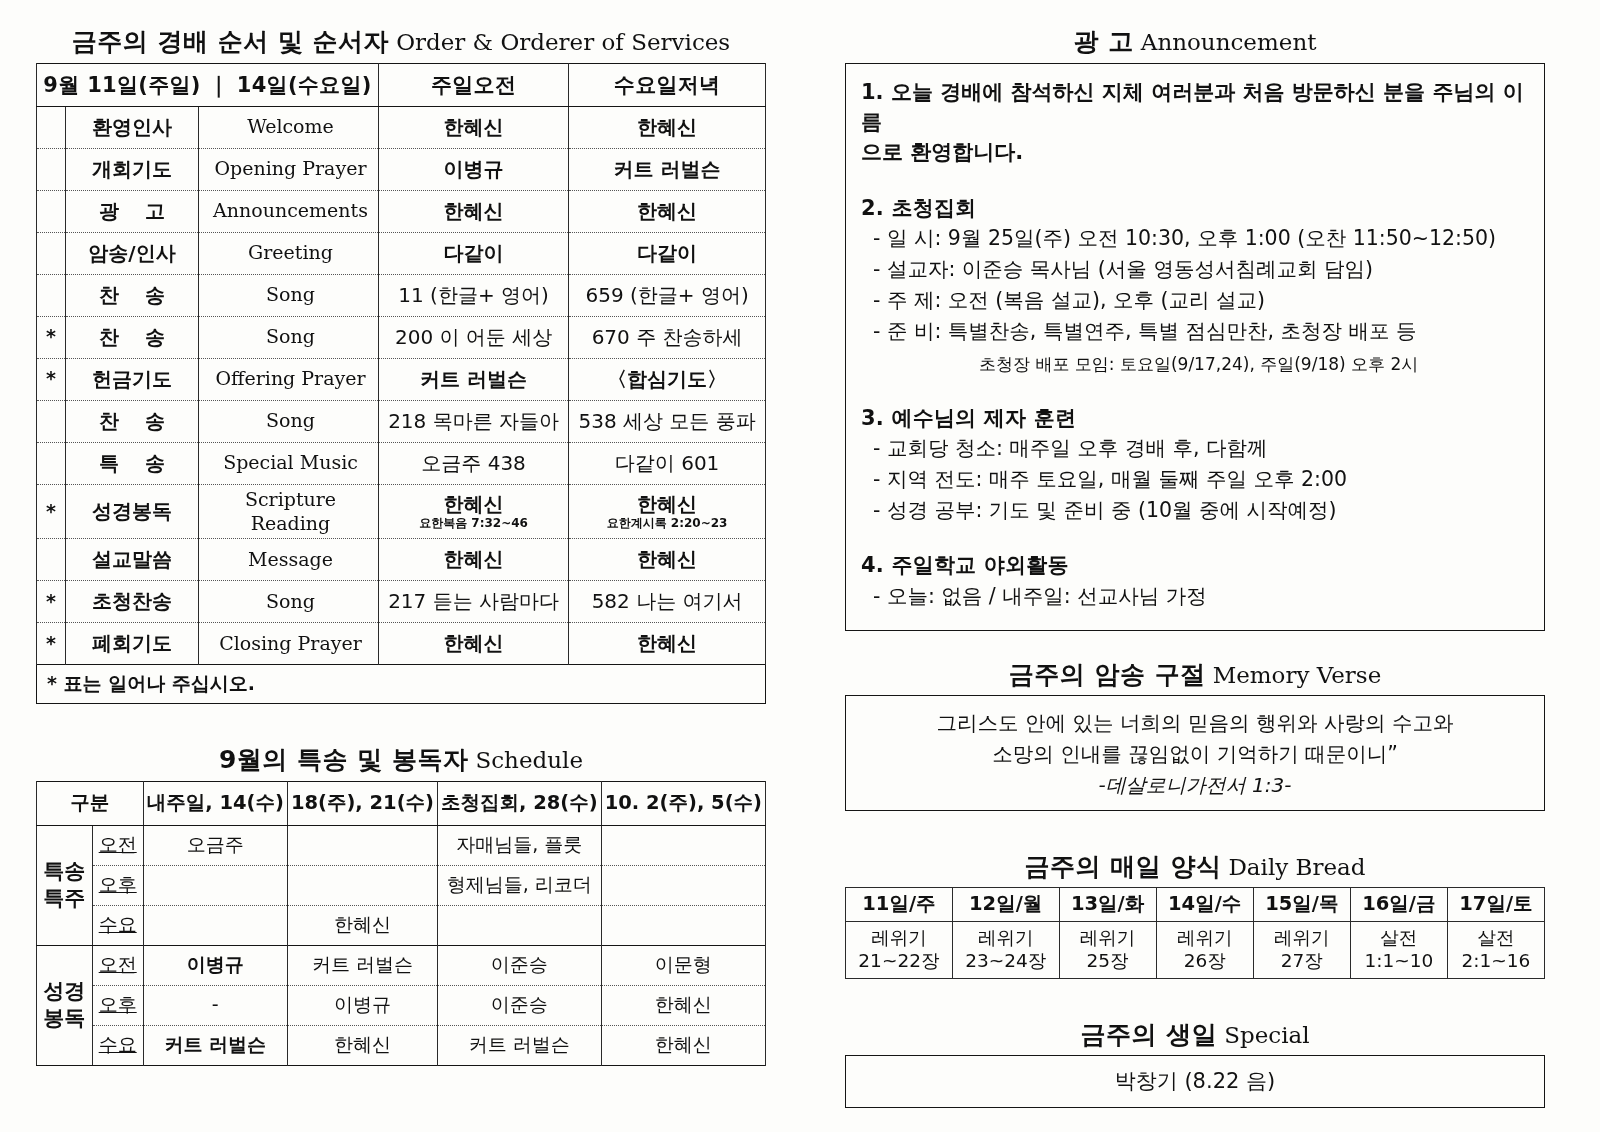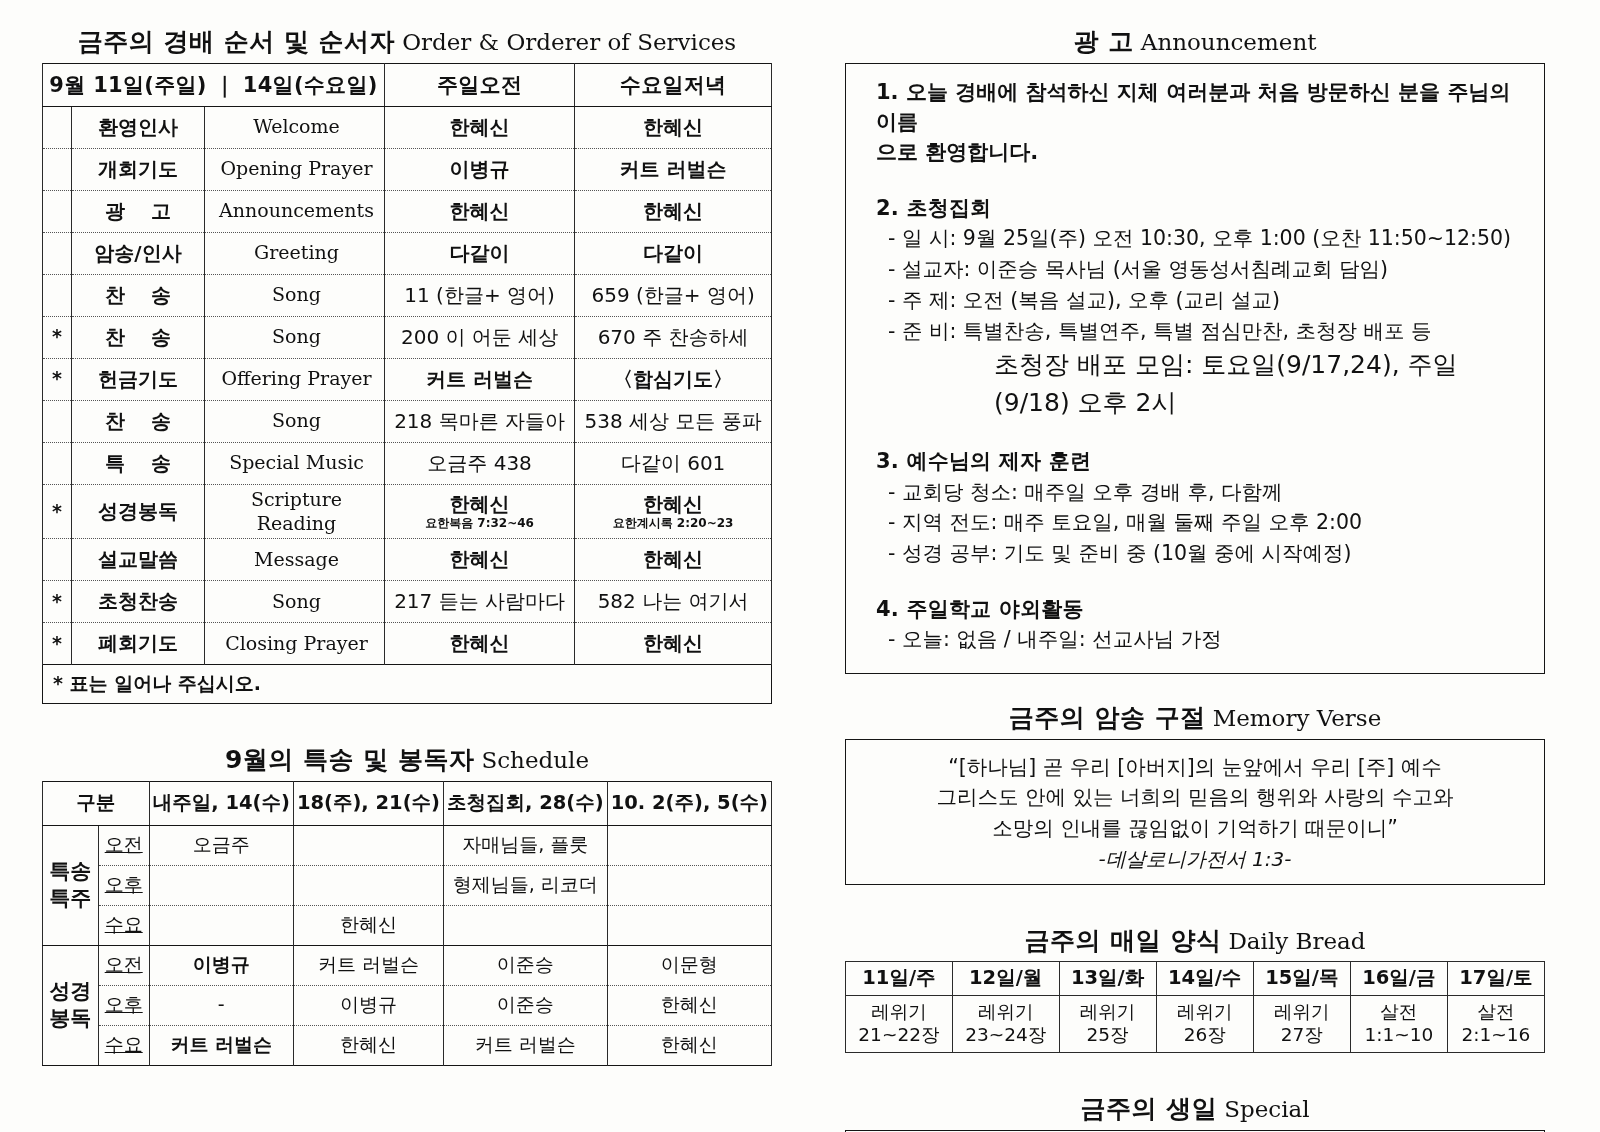--- a/index.html
+++ b/index.html
@@ -5,21 +5,21 @@
   html,body{margin:0;padding:0;}
   body{
     width:1600px;height:1132px;
     background:#fdfdfb;
     font-family:"DejaVu Sans","Liberation Sans",sans-serif;
     color:#111;
     overflow:hidden;
     position:relative;
   }
   .page{position:relative;width:1600px;height:1132px;box-sizing:border-box;}
-  .col-left{position:absolute;left:42px;top:28px;width:730px;}
+  .col-left{position:absolute;left:36px;top:28px;width:730px;}
   .col-right{position:absolute;left:845px;top:28px;width:700px;}
 
   
   .sec-title{
     text-align:center;
     font-size:25px;
     font-weight:bold;
     letter-spacing:.5px;
     margin:0 0 7px 0;
     line-height:1.1;
@@ -86,27 +86,27 @@
   #schedule-table td.grp{
     width:74px;font-size:21px;font-weight:bold;line-height:1.3;
     border-right:1px solid #2a2a2a;border-top:1.5px solid #151515;border-bottom:1.5px solid #151515;
   }
   #schedule-table td.sub{width:66px;font-size:19px;text-decoration:underline;}
   #schedule-table td.v{width:auto;}
   #schedule-table tr.grp-start td{border-top:1.5px solid #151515;}
   #schedule-table .b{font-weight:bold;}
 
   
-  .box{border:1.6px solid #151515;padding:13px 15px 15px 30px;box-sizing:border-box;}
+  .box{border:1.6px solid #151515;padding:13px 15px 15px 15px;box-sizing:border-box;}
   #announcement-box{min-height:520px;}
   .ann-item{margin-bottom:3px;}
   .ann-head{font-size:21px;font-weight:bold;line-height:1.45;letter-spacing:.2px;}
   .ann-p{font-size:21px;font-weight:bold;line-height:1.45;}
   .ann-sub{font-size:20.5px;line-height:1.5;padding-left:12px;}
-  .ann-sub2{font-size:25px;line-height:1.5;padding-left:118px;}
+  .ann-sub2{font-size:17px;line-height:1.5;padding-left:118px;margin-top:6px;}
   .ann-gap{height:22px;}
 
   
   #memory-box{padding:12px 10px 11px 10px;text-align:center;}
   .mv-line{font-size:20.5px;line-height:1.5;}
   .mv-ref{font-size:20px;font-style:italic;margin-top:2px;}
 
   
   #bread-table{border:1.6px solid #151515;padding-left:40px;}
   #bread-table td{border:1px solid #2a2a2a;padding:2px 2px;}
@@ -340,21 +340,20 @@
         </div>
       </div>
 
     <div class="gap-m"></div>
 
     <div class="sec-title">
       <span>금주의 암송 구절</span><span class="en">Memory Verse</span>
     </div>
 
     <div class="box" id="memory-box">
-        <div class="mv-line">“[하나님] 곧 우리 [아버지]의 눈앞에서 우리 [주] 예수</div>
         <div class="mv-line">그리스도 안에 있는 너희의 믿음의 행위와 사랑의 수고와</div>
         <div class="mv-line">소망의 인내를 끊임없이 기억하기 때문이니”</div>
         <div class="mv-ref">-데살로니가전서 1:3-</div>
       </div>
 
     <div class="gap-l"></div>
 
     <div class="sec-title">
       <span>금주의 매일 양식</span><span class="en">Daily Bread</span>
     </div>

